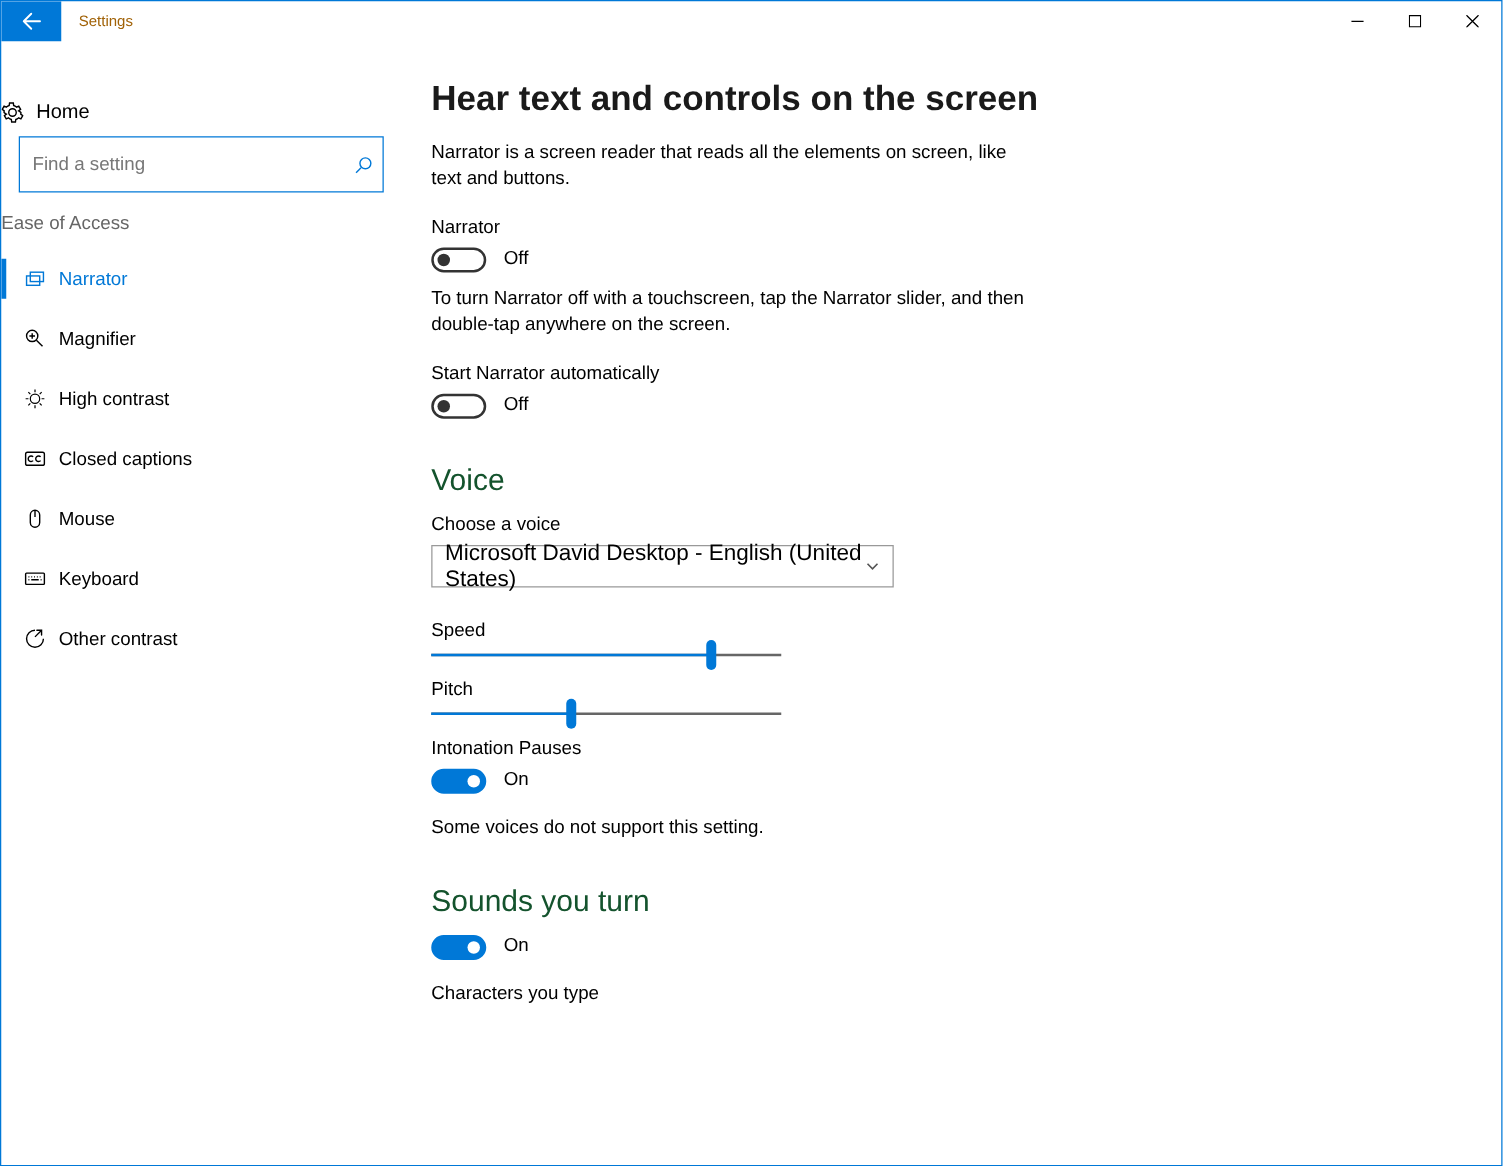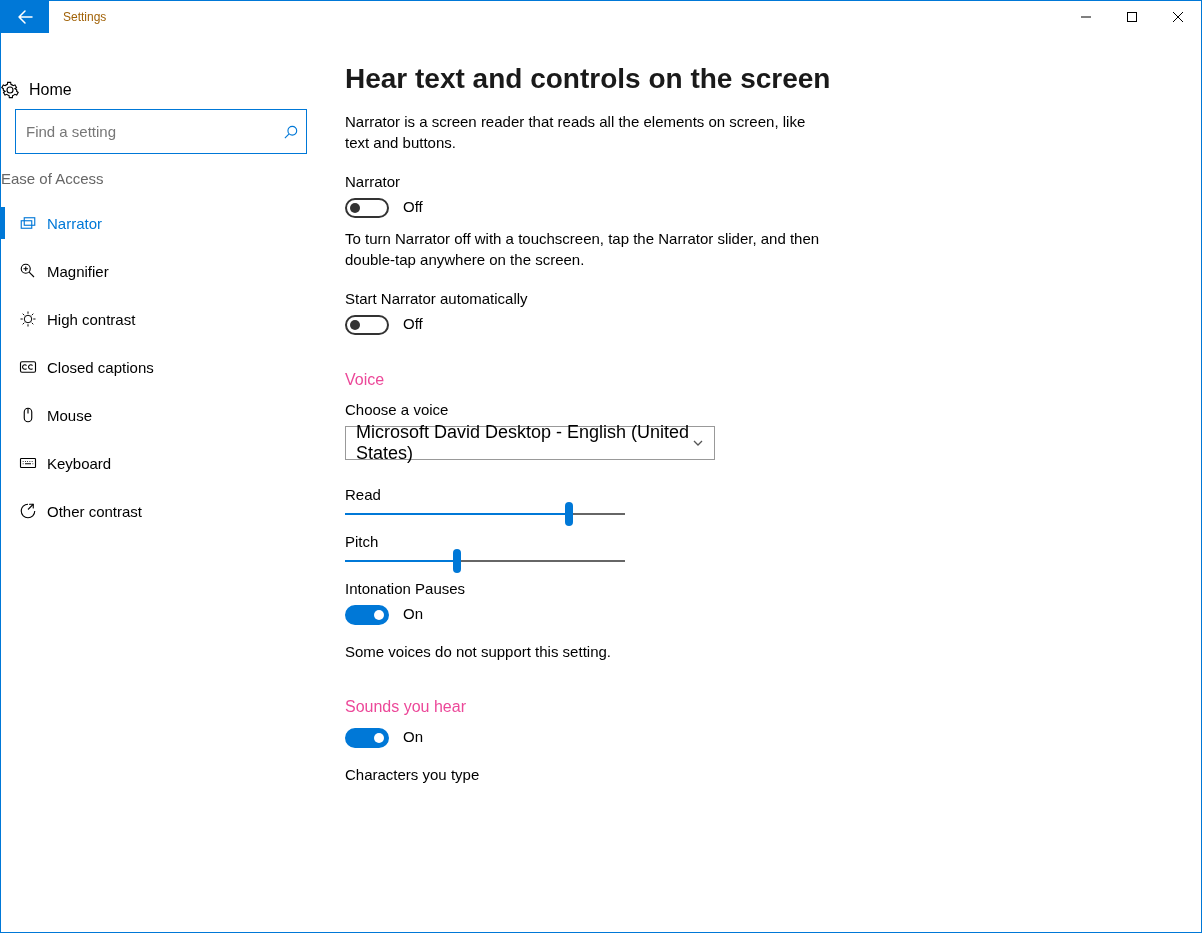--- a/index.html
+++ b/index.html
@@ -118,21 +118,21 @@
     justify-content:flex-start;
     color: inherit;
   }
   .nav-item .label { font-size: 15px; }
   .content {
     flex: 1;
     padding: 30px 40px 0 24px;
     overflow: hidden;
   }
   h1 { font-weight: 700; font-size: 28px; margin: 0 0 16px 0; color: #1a1a1a; }
-  h2 { font-weight: 400; font-size: 16px; margin: 36px 0 12px 0; color:#ec4899; }
+  h2 { font-weight: 400; font-size: 24px; margin: 36px 0 12px 0; color:#14532d; }
   .para { font-size: 15px; line-height: 1.4; max-width: 480px; margin-bottom: 20px; }
   .setting-label { font-size: 15px; margin-bottom: 8px; margin-top: 18px; }
   .toggle-row { display: flex; gap: 14px; margin-bottom: 10px; }
   .toggle {
     width: 44px; height: 20px; border: 2px solid #333; border-radius: 12px;
     position: relative; cursor: pointer; background: #fff;
   }
   .toggle .knob {
     width: 10px; height: 10px; border-radius: 50%; background: #333;
     position: absolute; top: 3px; left: 3px;
@@ -302,21 +302,21 @@
     <div class="setting-label" style="margin-top:10px">Choose a voice</div>
     <div class="dropdown">
       <span>Microsoft David Desktop - English (United States)</span>
       <span class="chev">
         <svg width="12" height="12" viewBox="0 0 12 12">
             <path d="M2 4l4 4 4-4" stroke="#555" fill="none" stroke-width="1.3"></path>
           </svg>
       </span>
     </div>
 
-    <div class="setting-label" style="margin-top:26px">Read</div>
+    <div class="setting-label" style="margin-top:26px">Speed</div>
     <div class="slider-wrap">
       <div class="slider-track">
         <div class="slider-fill" style="width:80%"></div>
         <div class="slider-thumb" style="left:80%"></div>
       </div>
     </div>
 
     <div class="setting-label">Pitch</div>
     <div class="slider-wrap">
       <div class="slider-track">
@@ -327,21 +327,21 @@
 
     <div class="setting-label">Intonation Pauses</div>
     <div class="toggle-row">
       <div class="toggle on">
           <div class="knob"></div>
         </div>
       <div class="toggle-state">On</div>
     </div>
     <div class="para" style="margin-top:16px">Some voices do not support this setting.</div>
 
-    <h2>Sounds you hear</h2>
+    <h2>Sounds you turn</h2>
     <div class="toggle-row">
       <div class="toggle on">
           <div class="knob"></div>
         </div>
       <div class="toggle-state">On</div>
     </div>
 
     <div class="setting-label">Characters you type</div>
   </div>
 </div>

